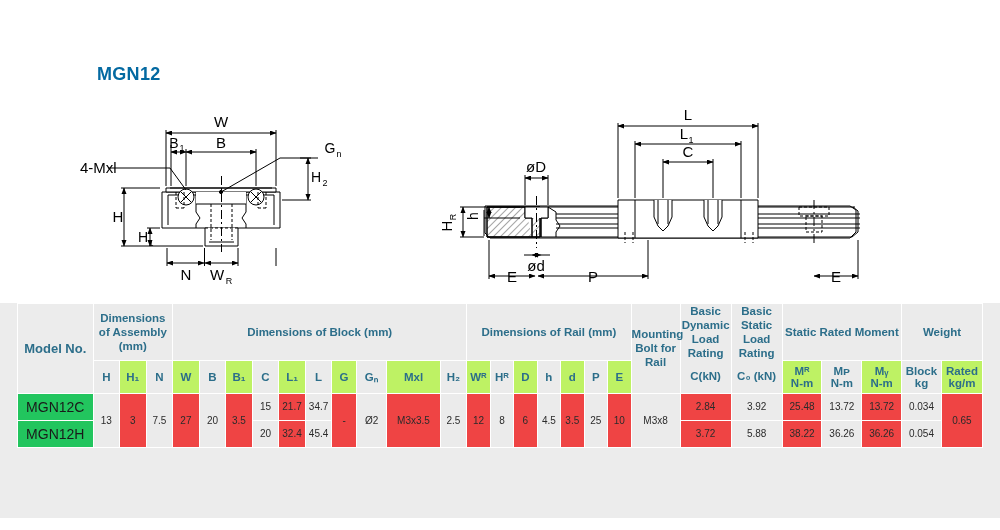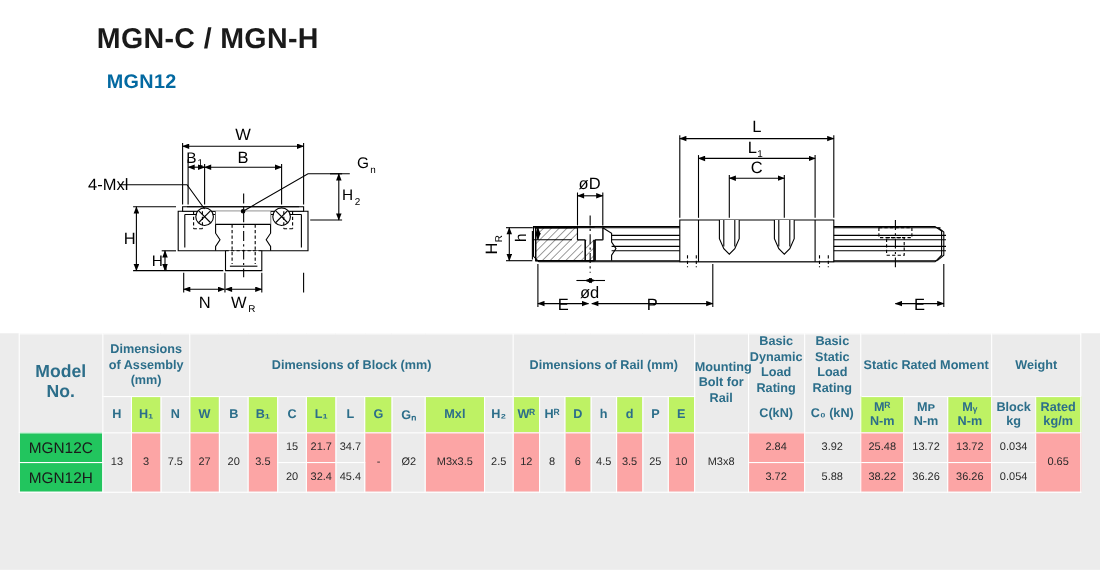--- a/index.html
+++ b/index.html
@@ -50,41 +50,40 @@
     color:#2c6e8a;font-size:11.5px;font-weight:bold;
     line-height:1.22;background:#ebebeb;
     padding:3px 2px;
   }
   .sub{
     color:#2c6e8a;font-size:11.5px;font-weight:bold;
     height:32px;background:#ebebeb;
   }
   .sub.alt{background:#bef264;}
   .modelhdr{
-    color:#2c6e8a;font-size:16px;font-weight:bold;
+    color:#2c6e8a;font-size:13px;font-weight:bold;
     background:#ececec;
   }
   .modelcell{
     background:#22c55e;color:#1a1a1a;
     font-size:14px;font-weight:normal;
     height:26px;
   }
   .dat{
     font-size:10px;color:#2b2b2b;background:#ebebeb;height:26px;
   }
-  .dat.alt{background:#fca5a5;}
+  .dat.alt{background:#ef4444;}
   .nb{border-bottom:none !important;}
   .nt{border-top:none !important;}
 </style>
 </head>
 <body>
 
 <div class="page">
 
-  <div class="title">MGN-C / MGN-H</div>
   <div class="subtitle">MGN12</div>
 
   <div class="drawings">
   <svg width="1000" height="200" viewBox="0 0 1000 200">
     <defs>
       <marker id="ar" markerWidth="7" markerHeight="7" refX="6" refY="2.5" orient="auto">
         <path d="M0,0 L6.5,2.5 L0,5 z" fill="#000"></path>
       </marker>
       <marker id="arS" markerWidth="7" markerHeight="7" refX="0.5" refY="2.5" orient="auto">
         <path d="M6.5,0 L0,2.5 L6.5,5 z" fill="#000"></path>

